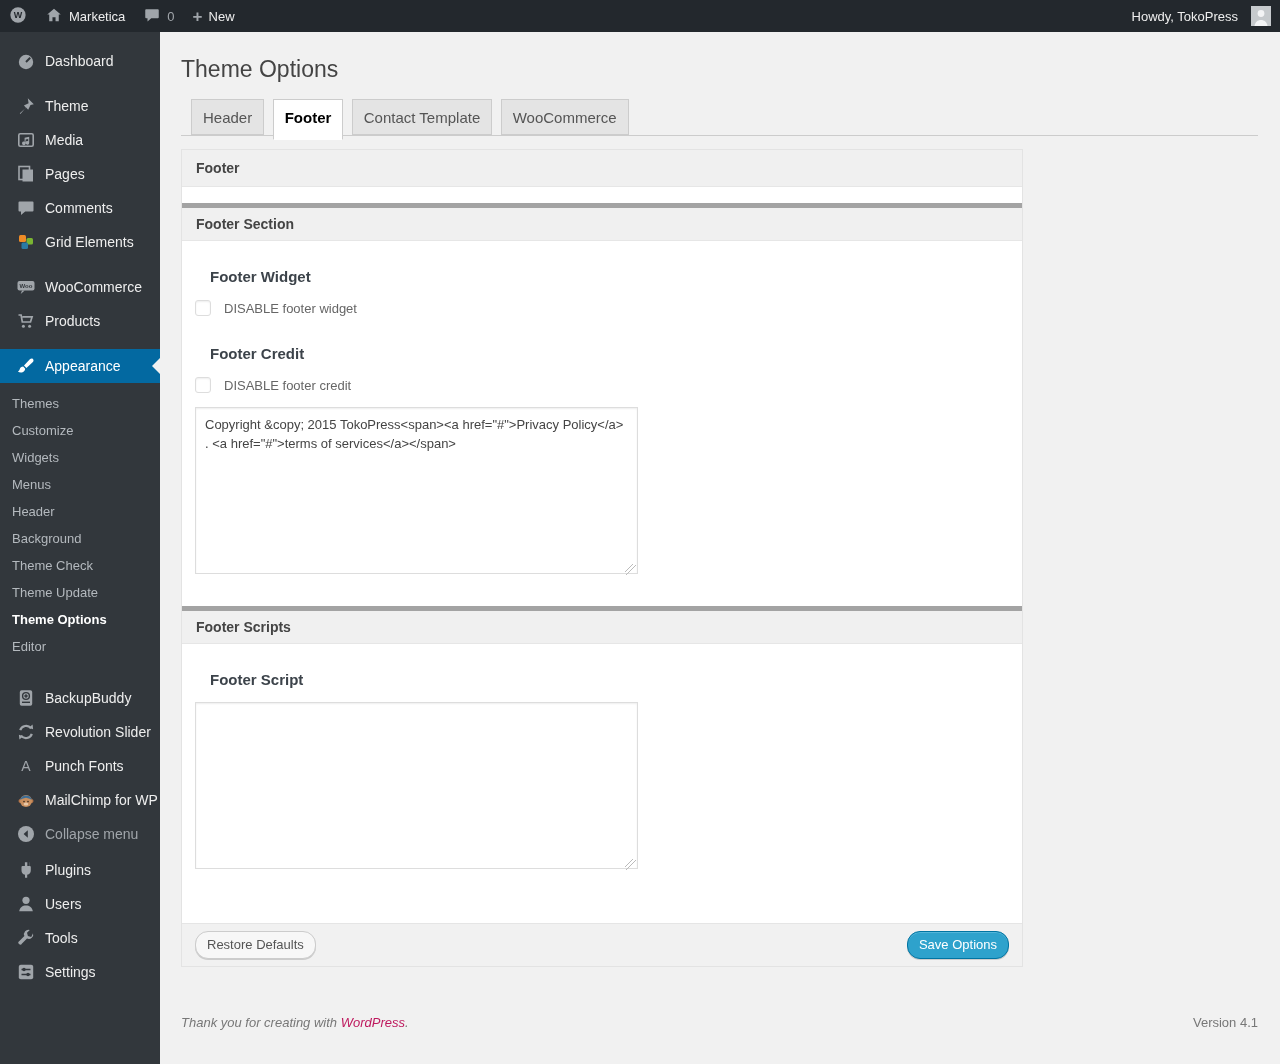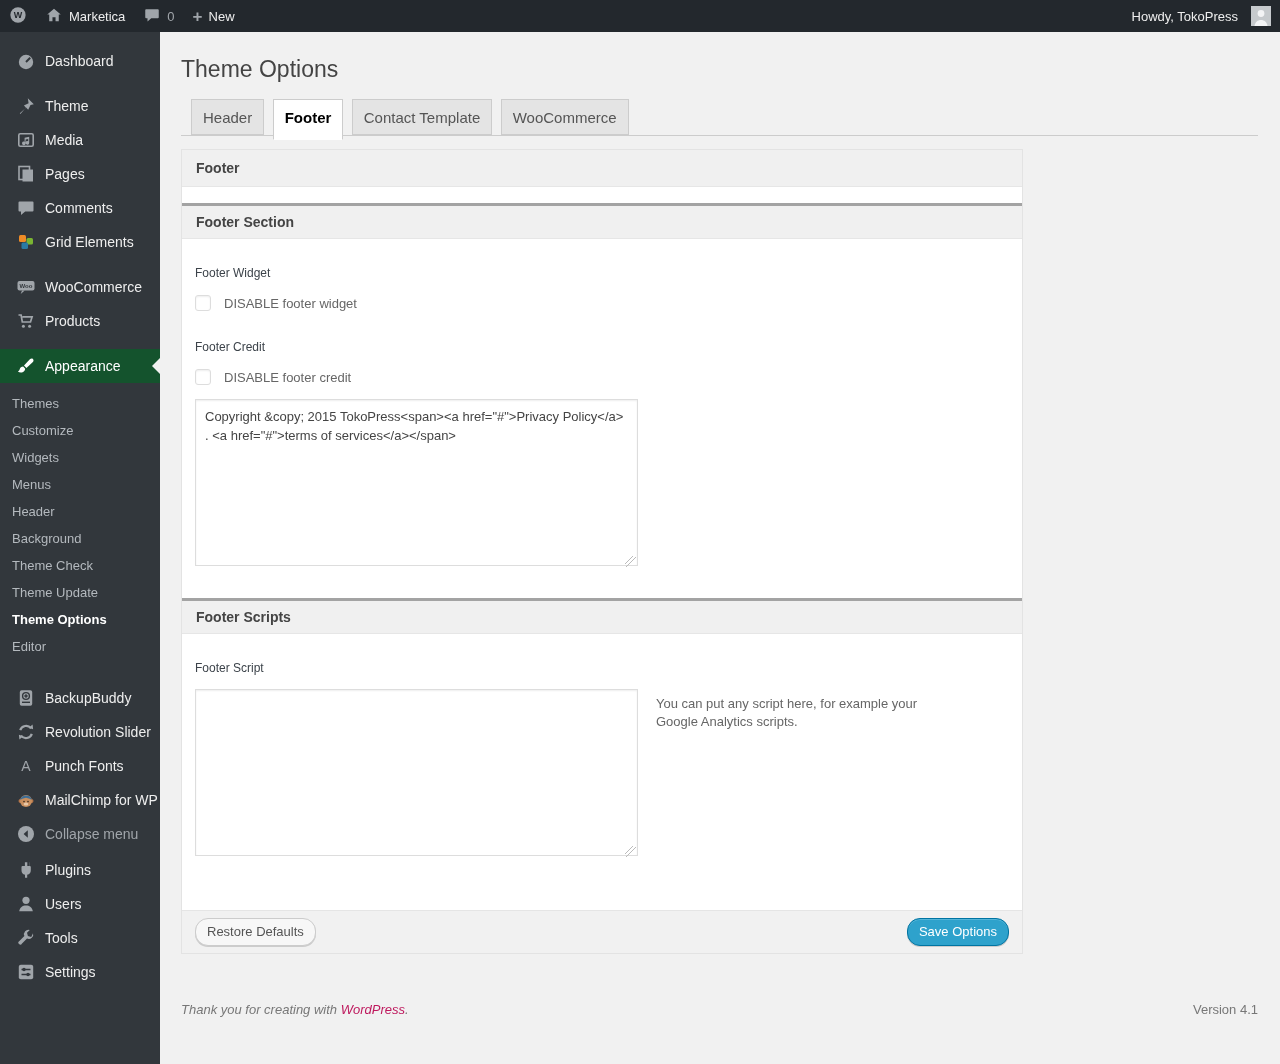--- a/index.html
+++ b/index.html
@@ -20,21 +20,21 @@
 
   
   .sidebar { position:absolute; top:32px; left:0; bottom:0; width:160px; background:#32373c;
              padding-top:12px; }
   .mgroup { margin-top:11px; }
   .mgroup:first-child { margin-top:0; }
   .mi { display:flex; align-items:center; height:34px; padding-left:16px; color:#eee;
         font-size:14px; cursor:pointer; position:relative; }
   .mi .ico { width:20px; height:20px; margin-right:9px; display:inline-flex; flex:none; }
   .mi svg { width:20px; height:20px; fill:#a0a5aa; }
-  .mi.active { background:#14532d; color:#fff; }
+  .mi.active { background:#0369a1; color:#fff; }
   .mi.active svg { fill:#fff; }
   .mi.active::after { content:""; position:absolute; right:0; top:50%; margin-top:-8px;
         border-top:8px solid transparent; border-bottom:8px solid transparent;
         border-right:8px solid #f1f1f1; }
   .submenu { padding:7px 0 10px; }
   .smi { display:block; padding:6px 0 6px 12px; font-size:13px; color:#b4b9be; cursor:pointer; line-height:15px; }
   .smi.current { color:#fff; font-weight:700; }
 
   
   .content { position:absolute; top:32px; left:160px; right:0; bottom:0; padding:0 22px 0 21px; }
@@ -46,23 +46,23 @@
              font-size:15px; line-height:19px; cursor:pointer; }
   .nav-tab.active { position:relative; z-index:2; height:41px; background:#fff;
              border-bottom:1px solid #fff; color:#000; font-weight:700; }
 
   
   .panel { margin-top:13px; width:842px; background:#fff; border:1px solid #e3e3e3; }
   .box-header { background:#f0f0f0; padding:10px 14px; font-size:14px; font-weight:700;
                 color:#444; border-bottom:1px solid #e6e6e6; }
   .white-strip { height:16px; background:#fff; }
   .sec-header { background:#f0f0f0; padding:8px 14px; font-size:14px; font-weight:700;
-                color:#444; border-top:3px solid #a3a3a3; border-bottom:1px solid #e6e6e6; }
+                color:#444; border-top:5px solid #a3a3a3; border-bottom:1px solid #e6e6e6; }
   .sec-body { padding:6px 13px 28px; }
-  .field-label { font-size:12px; font-weight:400; color:#3c434a; margin-top:21px; }
+  .field-label { font-size:15px; font-weight:700; color:#3c434a; margin-top:21px;margin-left:15px; }
   .check-row { display:flex; align-items:center; gap:13px; margin-top:15px; cursor:pointer; }
   .checkbox { width:16px; height:16px; background:#fff; border:1px solid #ddd; border-radius:3px;
               box-shadow:inset 0 1px 2px rgba(0,0,0,.07); flex:none; cursor:pointer; }
   .check-label { font-size:13px; color:#666; }
   .ta-row { display:flex; align-items:flex-start; margin-top:14px; }
   .ta-wrap { position:relative; }
   textarea { width:443px; height:167px; border:1px solid #ddd; background:#fff; resize:none;
              padding:7px 9px; font-family:"Liberation Sans", sans-serif; font-size:13px;
              line-height:19px; color:#444; box-shadow:inset 0 1px 2px rgba(0,0,0,.07); }
   .grip { position:absolute; right:2px; bottom:3px; width:11px; height:11px; pointer-events:none;
@@ -373,21 +373,20 @@
     </div>
 
     <div class="sec-header">Footer Scripts</div>
     <div class="sec-body" style="padding-bottom:50px;">
       <div class="field-label">Footer Script</div>
       <div class="ta-row">
         <span class="ta-wrap">
           <textarea style=""></textarea>
           <span class="grip"></span>
         </span>
-        <div class="help">You can put any script here, for example your Google Analytics scripts.</div>
       </div>
     </div>
 
     <div class="panel-footer">
       <span class="btn btn-secondary">Restore Defaults</span>
       <span class="btn btn-primary">Save Options</span>
     </div>
   </div>
 
   <div class="page-footer">

